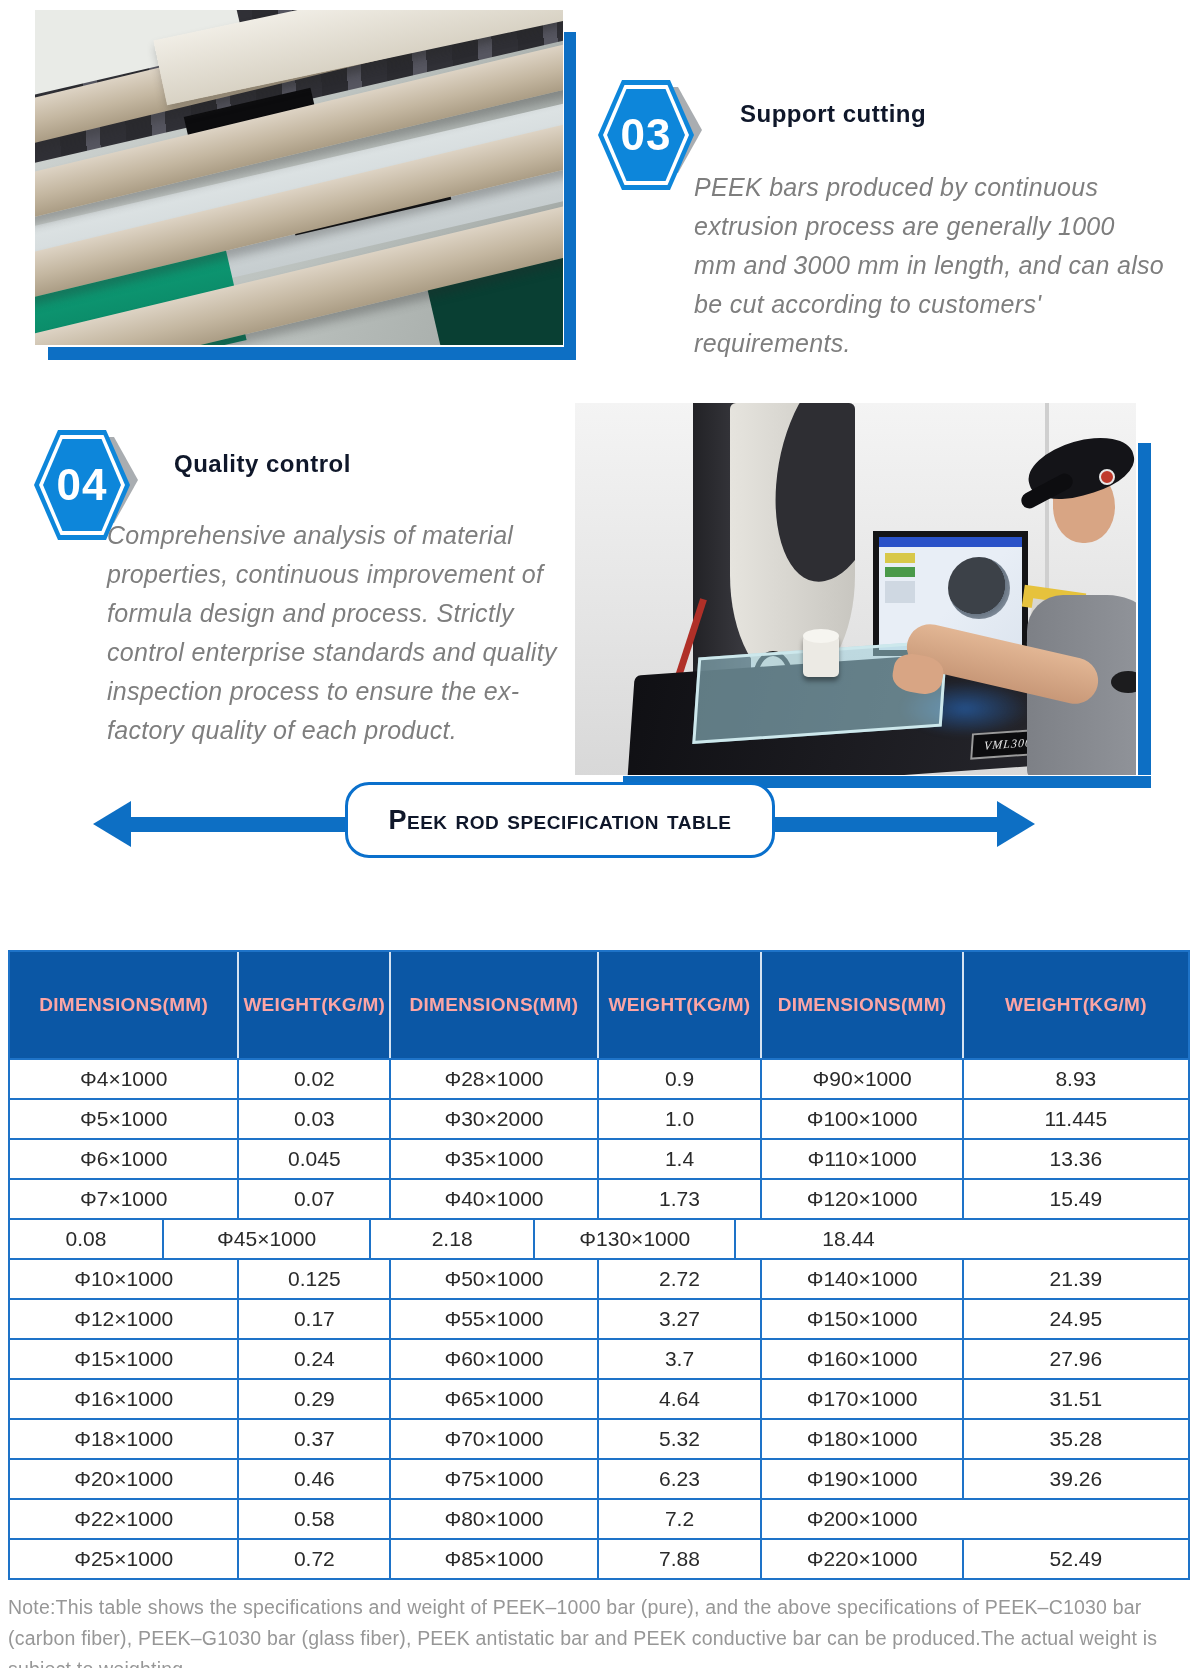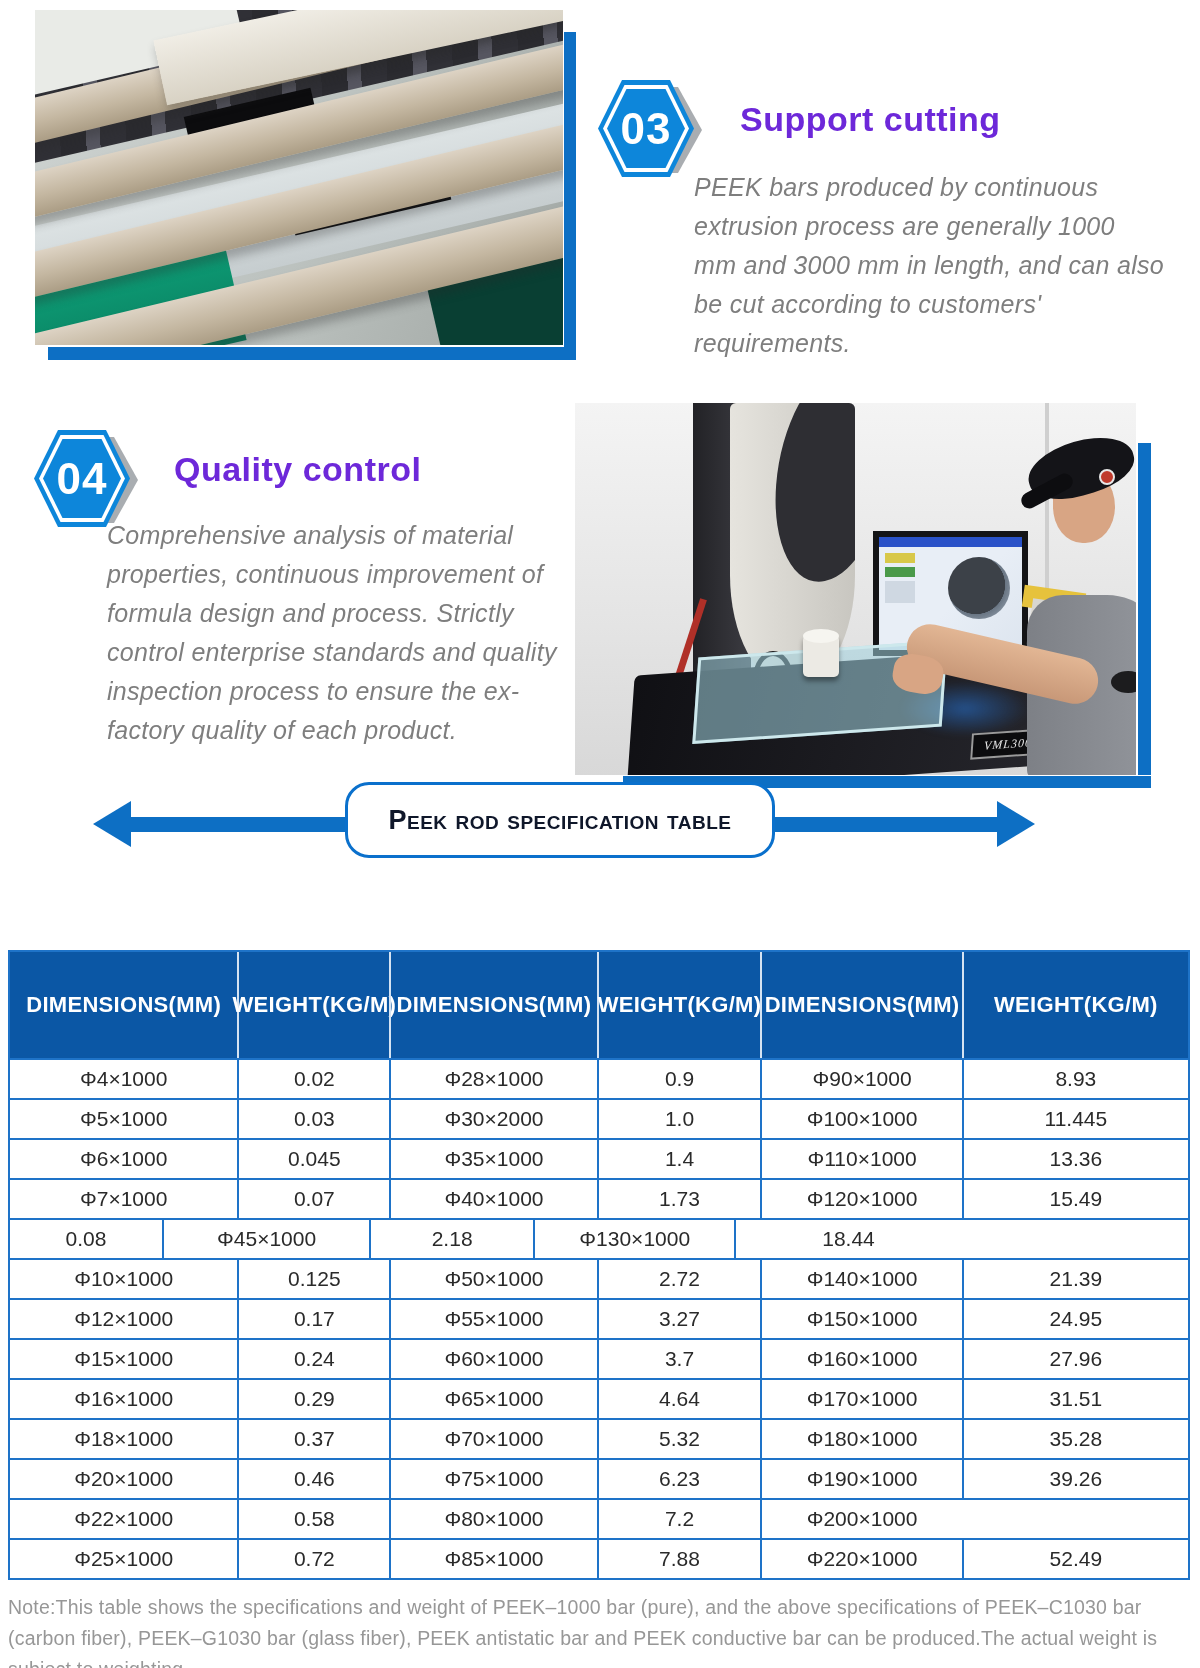--- a/index.html
+++ b/index.html
@@ -104,50 +104,50 @@
   .p2-cap-logo { position:absolute; left:524px; top:66px; width:12px; height:12px;
     border-radius:50%; background:#c03a2c; border:2px solid #e8e8e8; }
   .p2-arm { position:absolute; left:330px; top:238px; width:195px; height:46px;
     background:linear-gradient(180deg,#e2b694,#c89878); border-radius:26px; transform:rotate(13deg); }
   .p2-hand { position:absolute; left:318px; top:252px; width:50px; height:38px;
     background:#d8a584; border-radius:40%; transform:rotate(10deg); }
   .p2-mouse { position:absolute; left:536px; top:268px; width:34px; height:22px;
     background:#1c1c1e; border-radius:50%; }
 
   
-  .hex { position:absolute; width:96px; height:97px; }
+  .hex { position:absolute; width:96px; height:110px; }
   .hex-shape { clip-path:polygon(25% 0%,75% 0%,100% 50%,75% 100%,25% 100%,0% 50%); }
   .hex-shadow { position:absolute; left:8px; top:7px; width:96px; height:86px; background:#a9adb1; }
   .hex-outer { position:absolute; inset:0; background:#0d86da; }
   .hex-white { position:absolute; inset:5px; background:#ffffff; }
   .hex-inner { position:absolute; inset:9px; background:#0d86da;
     display:flex; align-items:center; justify-content:center; }
   .hex-num { color:#ffffff; font-size:44px; font-weight:bold; letter-spacing:1px; }
 
-  .sec-title { position:absolute; color:#6d28d9; font-size:34px; font-weight:bold; letter-spacing:0.5px; }
+  .sec-title { position:absolute; color:#0f172a; font-size:24px; font-weight:bold; letter-spacing:0.5px; }
   .sec-body { position:absolute; color:#7e7e7e; font-size:25px; line-height:39px; letter-spacing:0.3px;font-style:italic; }
 
   
   .arrow-shaft { position:absolute; top:817px; height:15px; background:#0d6fc4; z-index:1; }
   .arrow-head { position:absolute; top:801px; width:0; height:0; z-index:1;
     border-top:23px solid transparent; border-bottom:23px solid transparent; }
   #arrow-head-left  { left:93px;  border-right:38px solid #0d6fc4; }
   #arrow-head-right { left:997px; border-left:38px solid #0d6fc4; }
   #banner-box { position:absolute; left:345px; top:782px; width:430px; height:76px;
     background:#ffffff; border:3px solid #0a70cc; border-radius:24px; z-index:2;
     display:flex; align-items:center; justify-content:center; box-sizing:border-box; }
   #banner-label { color:#0f172a; font-weight:bold; font-size:27px;
     font-variant:small-caps; letter-spacing:0.5px; }
 
   
   #spec-table { position:absolute; left:8px; top:950px; width:1182px;
     border:2px solid #1e73c8; box-sizing:border-box; background:#ffffff; }
   #spec-thead { display:flex; height:106px; background:#0b57a5; }
   .th { display:flex; align-items:center; justify-content:center;
-    color:#ffffff; font-weight:bold; font-size:22px; letter-spacing:0.3px;
+    color:#fca5a5; font-weight:bold; font-size:19px; letter-spacing:0.3px;
     border-left:2px solid #d5e3f2; box-sizing:border-box; }
   .th:first-child { border-left:none; }
   .tr { display:flex; height:40px; border-top:2px solid #1e73c8; background:#ffffff; box-sizing:border-box; }
   .td { display:flex; align-items:center; justify-content:center;
     color:#2a2a2a; font-size:21px; border-left:2px solid #1e73c8; box-sizing:border-box; }
   .td:first-child { border-left:none; }
   .c0 { width:19.3%; } .c1 { width:12.9%; } .c2 { width:17.6%; }
   .c3 { width:13.9%; } .c4 { width:17.1%; } .c5 { width:19.2%; }
 
   #spec-note { position:absolute; left:8px; top:1592px; width:1184px;

